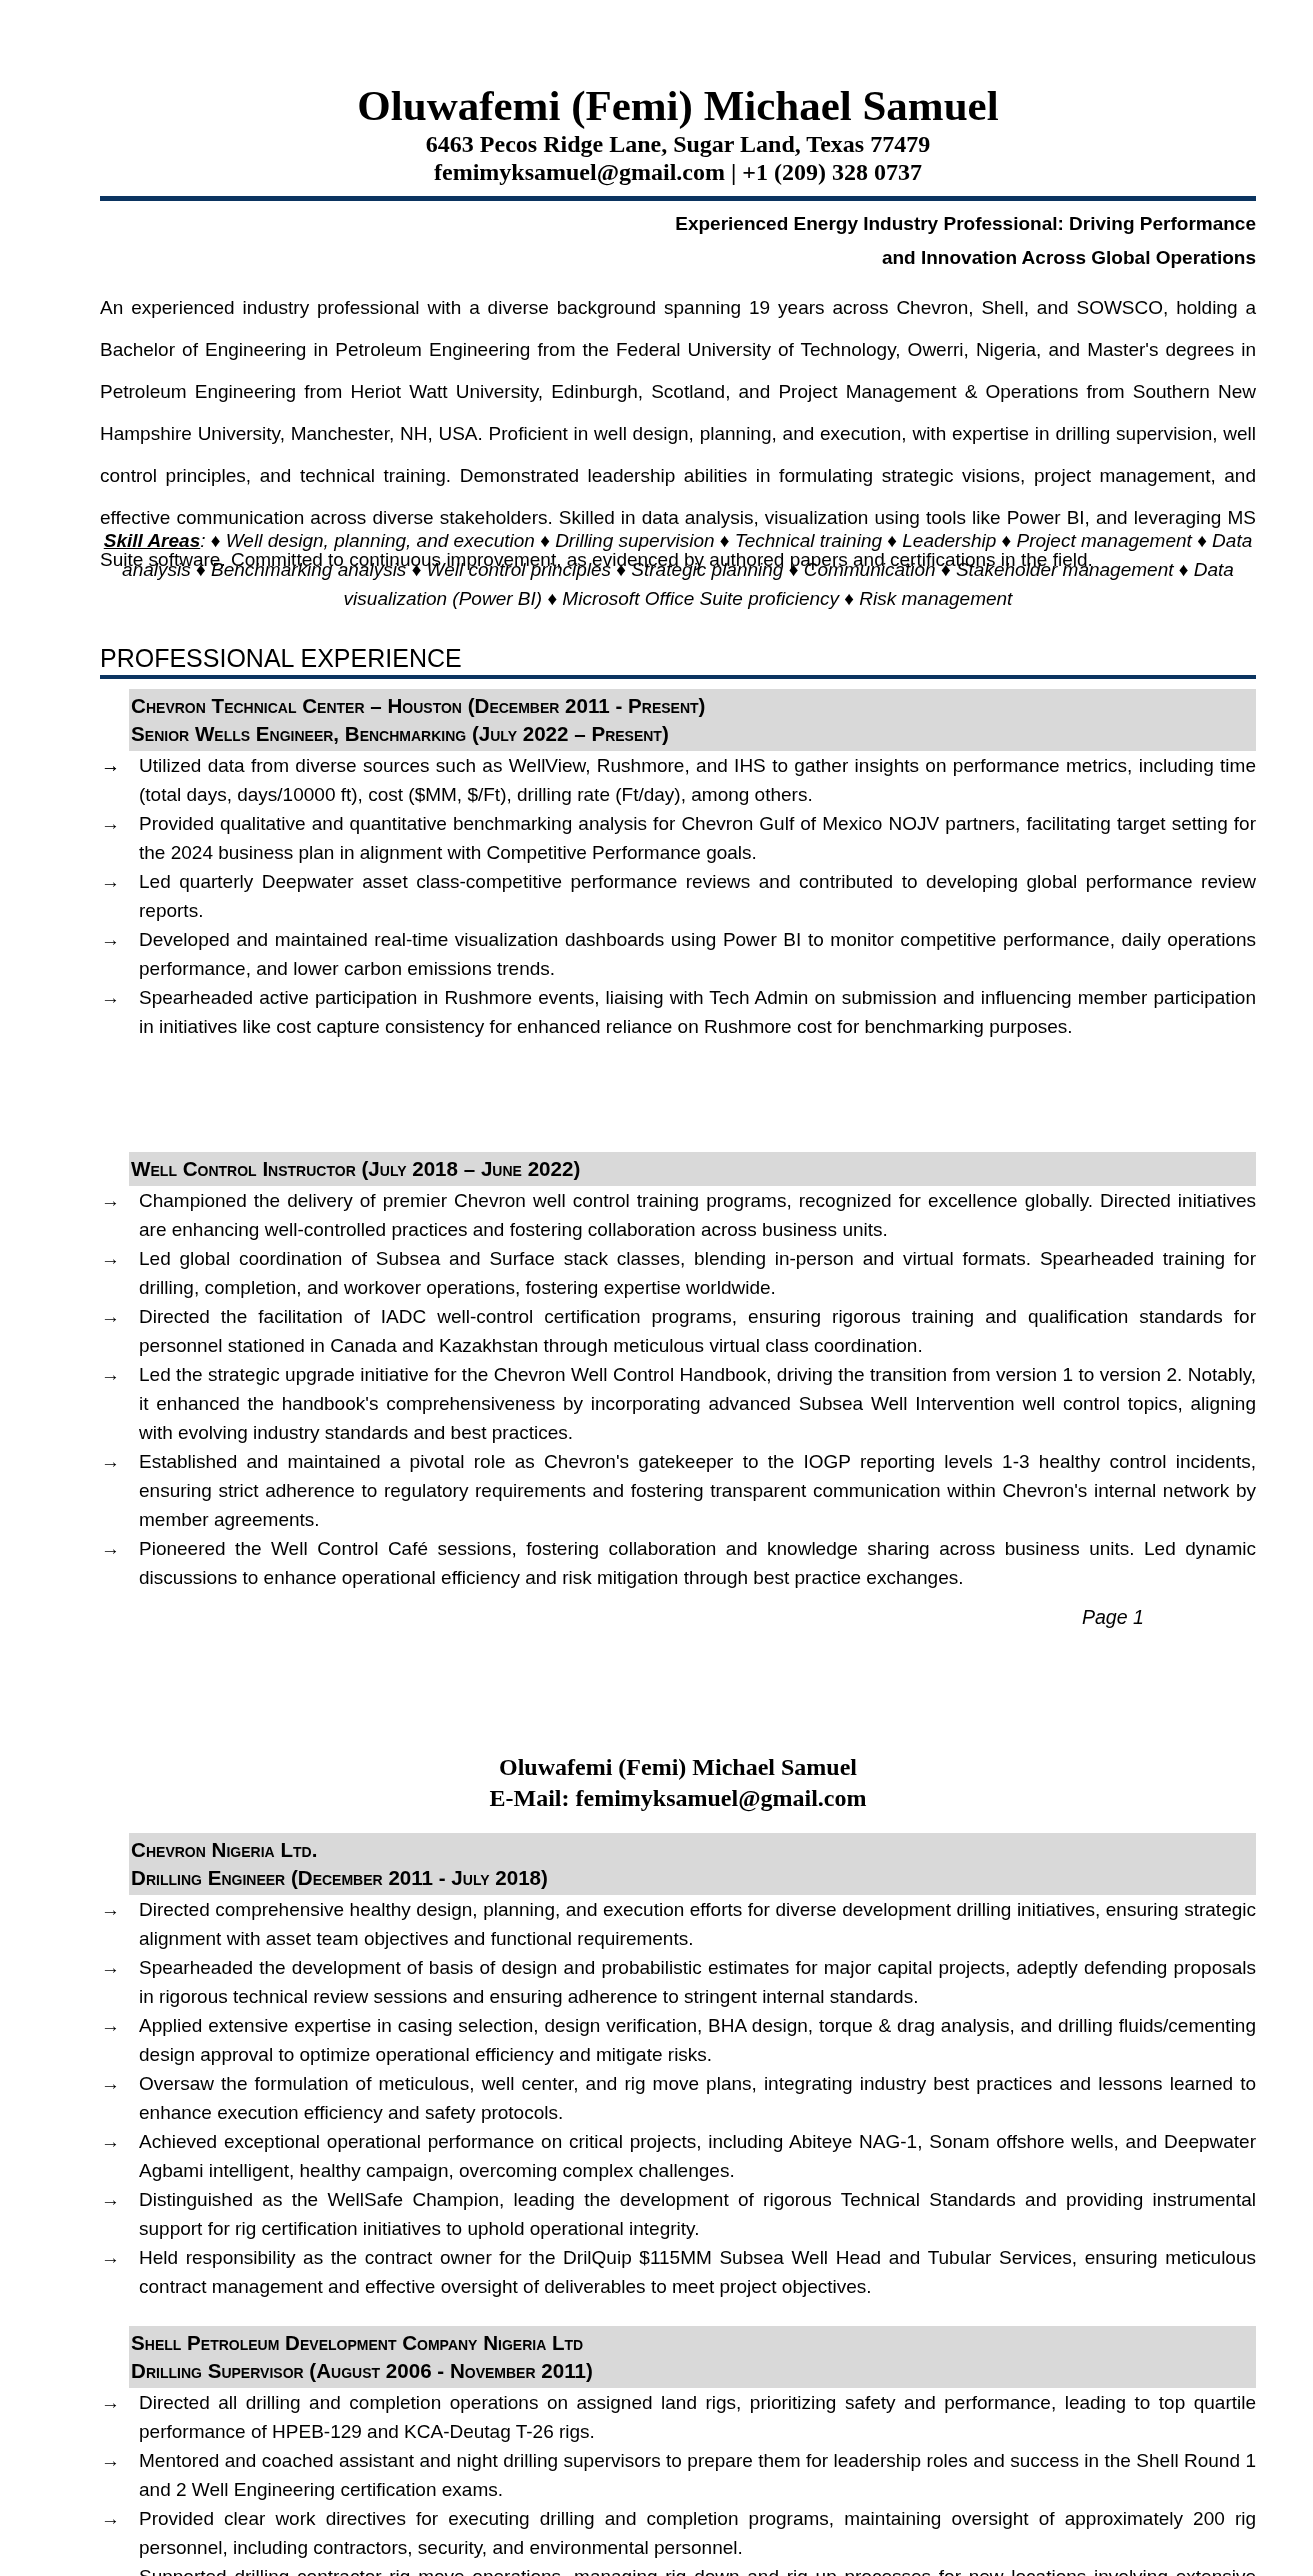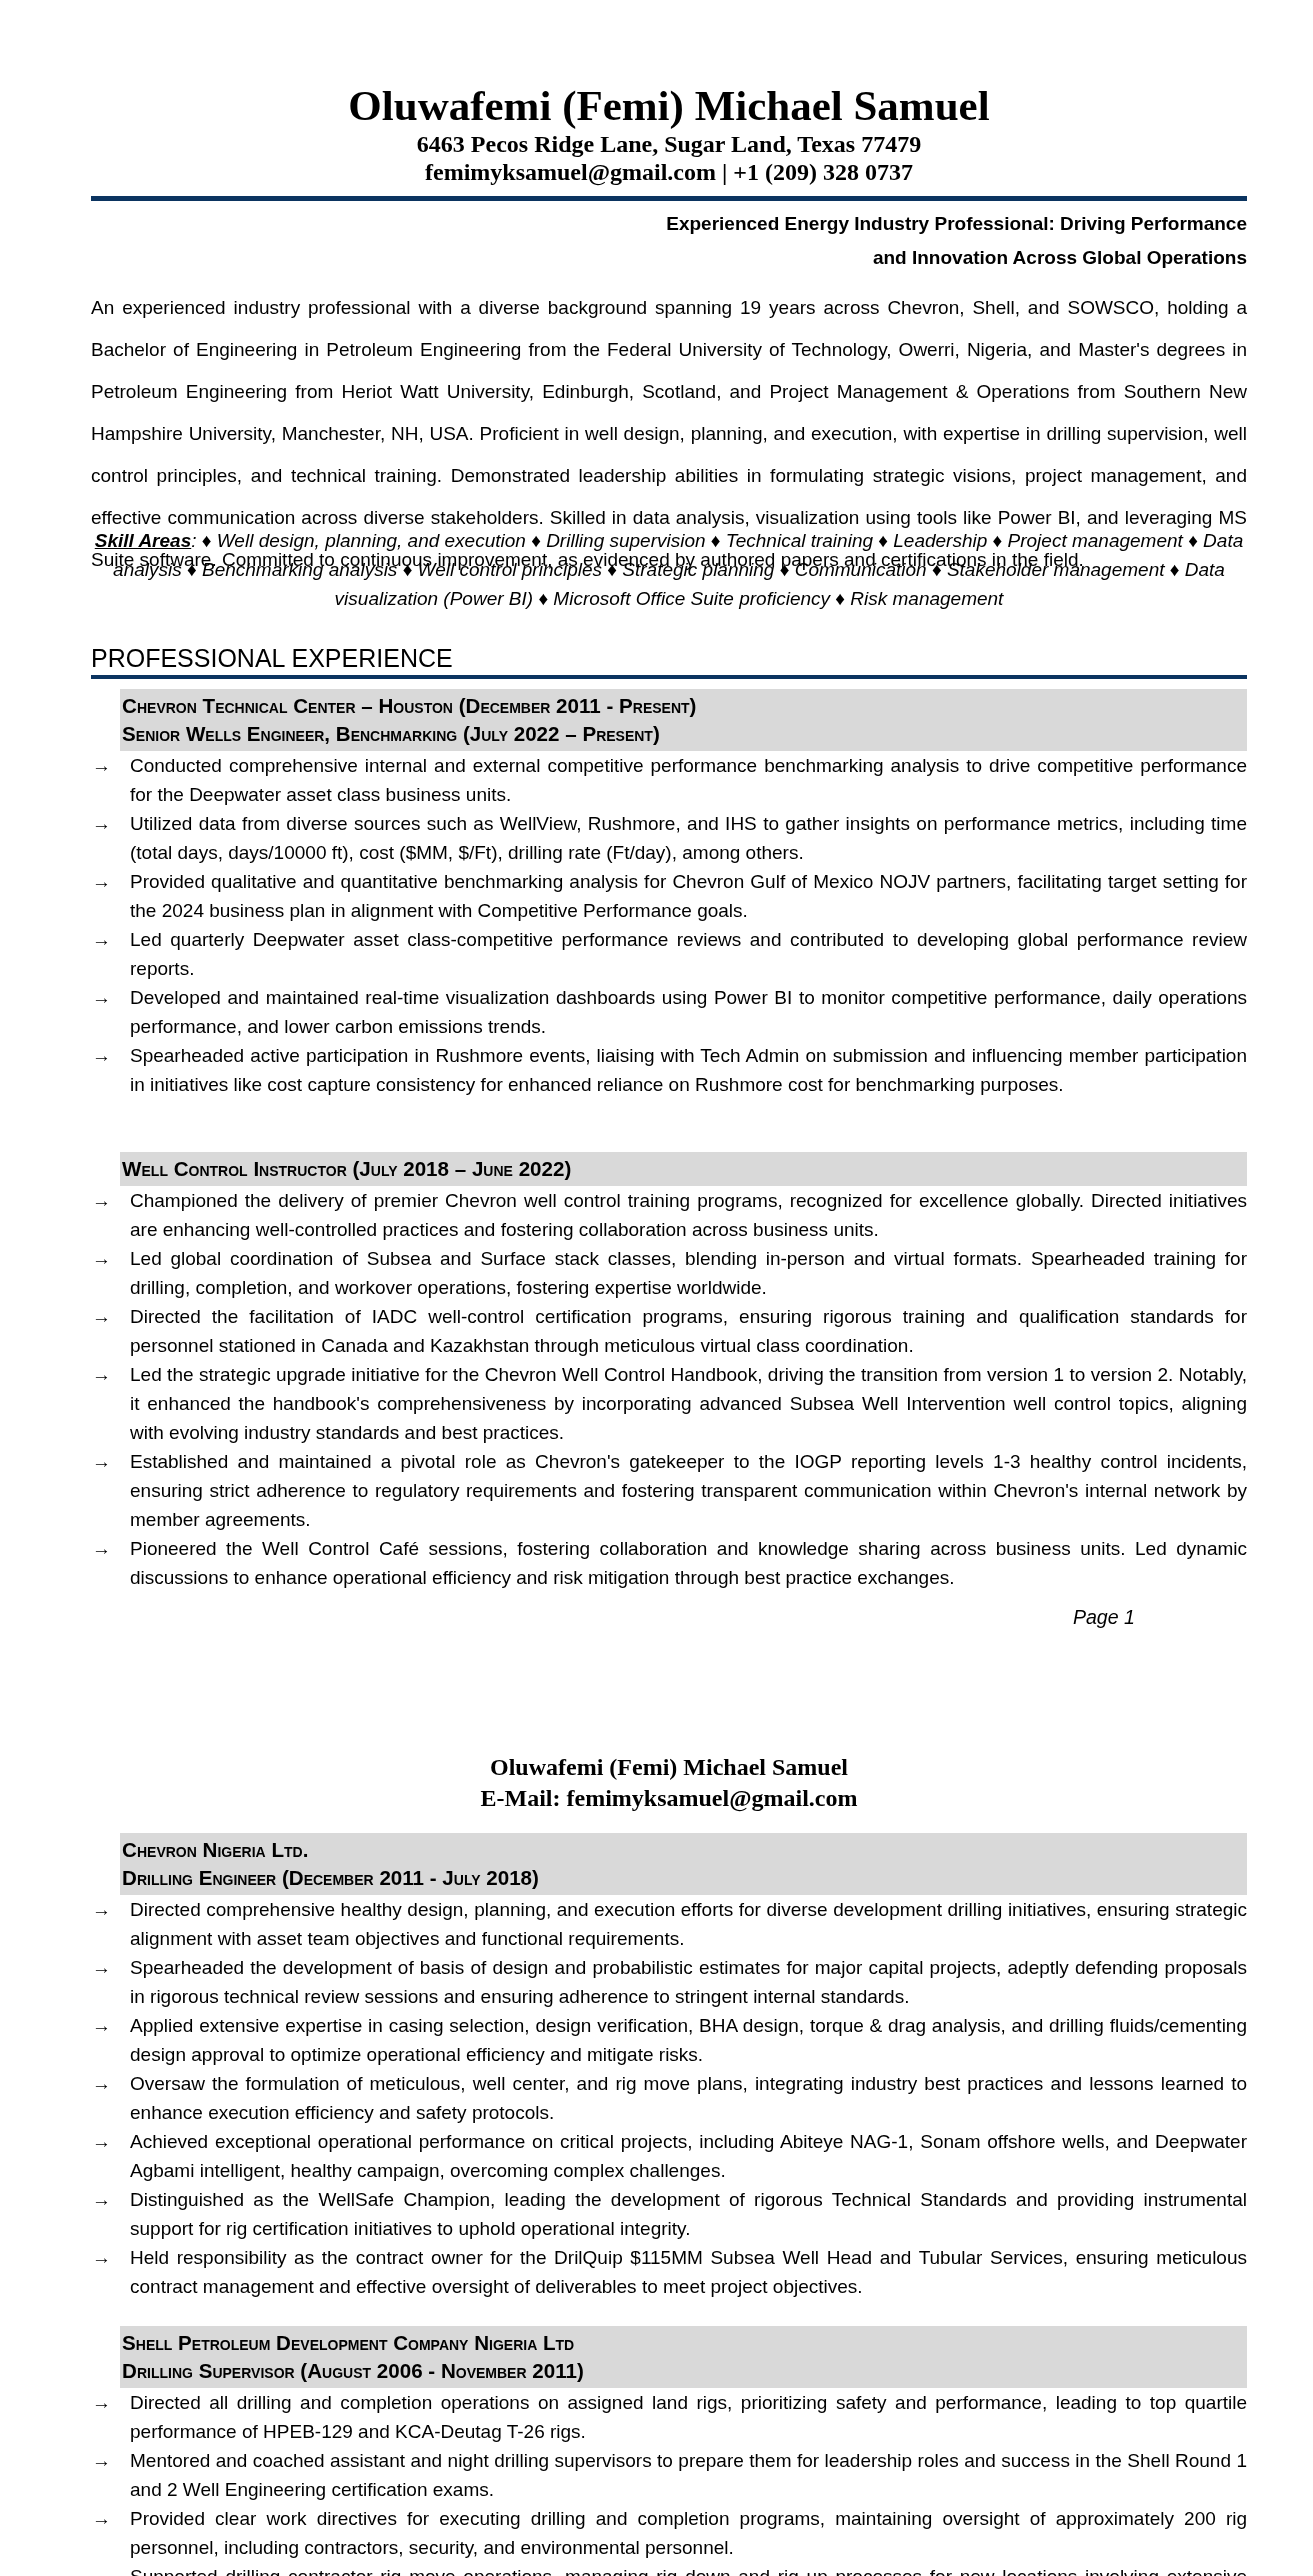--- a/index.html
+++ b/index.html
@@ -1,17 +1,17 @@
 <!DOCTYPE html>
 <html style="font-size:8.2px"><head>
 <meta charset="utf-8">
 <style>
   html, body { margin: 0; padding: 0; background: #ffffff; }
   body { width: 1314px; height: 3400px; position: relative; color: #000; font-family: "Liberation Sans", sans-serif; }
-  .page { position: absolute; left: 4px; width: 1202px; }
+  .page { position: absolute; left: 13px; width: 1202px; }
   #page1 { top: 0; height: 1700px; }
   #page2 { top: 1700px; height: 1700px; }
   .content { position: absolute; left: 87px; width: 1156px; }
 
   
   .hdr { text-align: center; font-family: "Liberation Serif", serif; font-weight: bold; }
   .name-lg { font-size: 43px; line-height: 49px; margin-top: 0; letter-spacing: 0; }
   .addr { font-size: 24px; line-height: 28px; }
   .rule { height: 5.2px; background: #0b3460; margin: 0; }
   .headline { text-align: right; font-weight: bold; font-size: 19px; line-height: 34px; }
@@ -54,21 +54,21 @@
 
   <div class="content section-title" style="top:644px;">PROFESSIONAL EXPERIENCE</div>
   <div class="content rule" style="top:675px; height:4.1px;"></div>
 
   <div class="content" style="top:689px;">
     <div class="gray-bar">
       <div>Chevron Technical Center – Houston (December 2011 - Present)</div>
       <div>Senior Wells Engineer, Benchmarking (July 2022 – Present)</div>
     </div>
     <ul class="arrow">
-      <li><span class="arr">→</span><span>Conducted comprehensive internal and external competitive performance benchmarking analysis to drive competitive performance for the Deepwater asset class business units.</span></li>
+      <li><span class="arr">→</span></li>
       <li><span class="arr">→</span><span>Utilized data from diverse sources such as WellView, Rushmore, and IHS to gather insights on performance metrics, including time (total days, days/10000 ft), cost ($MM, $/Ft), drilling rate (Ft/day), among others.</span></li>
       <li><span class="arr">→</span><span>Provided qualitative and quantitative benchmarking analysis for Chevron Gulf of Mexico NOJV partners, facilitating target setting for the 2024 business plan in alignment with Competitive Performance goals.</span></li>
       <li><span class="arr">→</span><span>Led quarterly Deepwater asset class-competitive performance reviews and contributed to developing global performance review reports.</span></li>
       <li><span class="arr">→</span><span>Developed and maintained real-time visualization dashboards using Power BI to monitor competitive performance, daily operations performance, and lower carbon emissions trends.</span></li>
       <li><span class="arr">→</span><span>Spearheaded active participation in Rushmore events, liaising with Tech Admin on submission and influencing member participation in initiatives like cost capture consistency for enhanced reliance on Rushmore cost for benchmarking purposes.</span></li>
     </ul>
   </div>
 
   <div class="content" style="top:1152px;">
     <div class="gray-bar">

